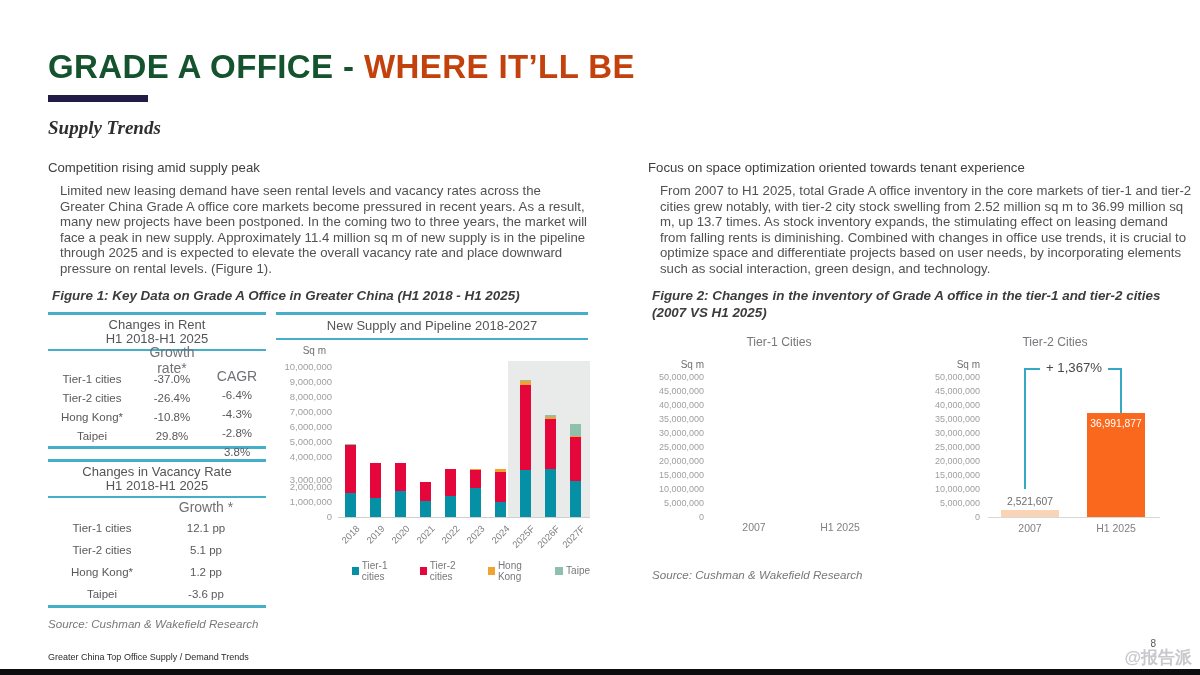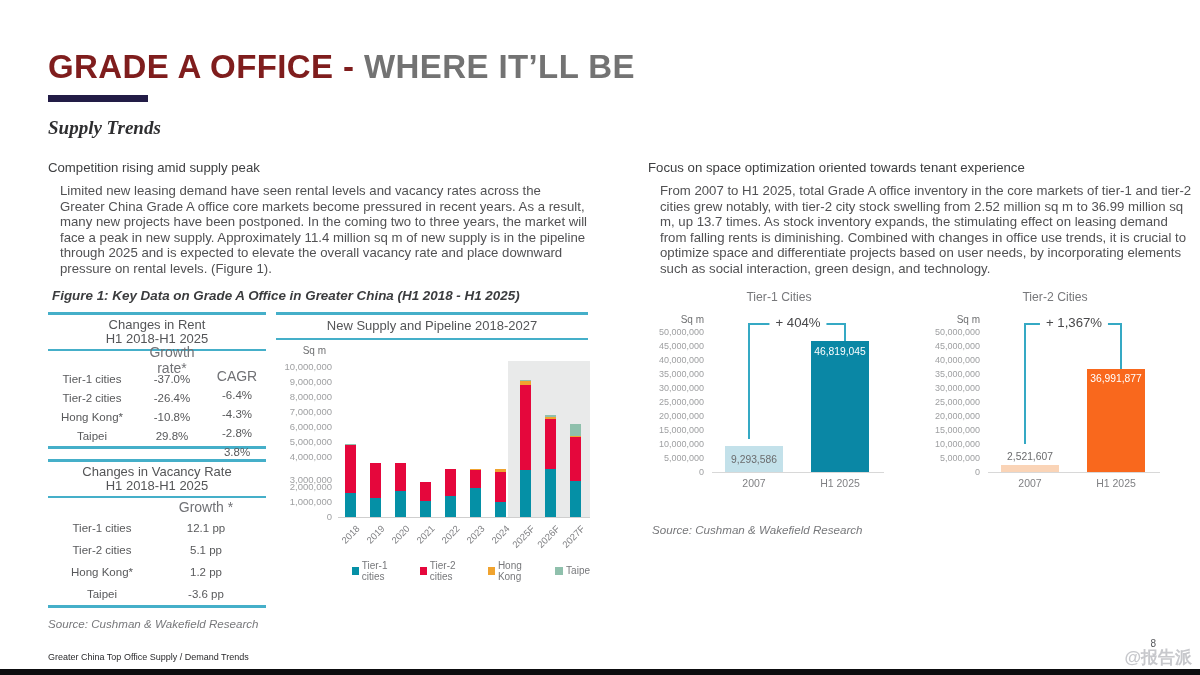--- a/index.html
+++ b/index.html
@@ -1,22 +1,22 @@
 <!DOCTYPE html>
 <html><head>
 <meta charset="utf-8">
 <style>
   html,body{margin:0;padding:0;background:#fff;}
   .page{position:relative;width:1200px;height:675px;background:#fff;overflow:hidden;
         font-family:"Liberation Sans",sans-serif;color:#414143;}
   
   .hdr{position:absolute;left:48px;top:50px;}
   .title{font-size:33px;font-weight:800;letter-spacing:.4px;line-height:1;white-space:nowrap;}
-  .title .primary{color:#7f1d1d;}
-  .title .accent{color:#737373;}
+  .title .primary{color:#14532d;}
+  .title .accent{color:#c2410c;}
   .title-underline{width:100px;height:7px;background:#221C46;margin-top:12px;}
   .subtitle{margin-top:15px;font-family:"Liberation Serif",serif;font-style:italic;
             font-weight:700;font-size:19px;color:#2E2E30;}
   
   .col{position:absolute;top:160px;}
   .col.left{left:48px;width:540px;}
   .col.right{left:648px;width:548px;}
   .col-heading{font-size:13.2px;color:#3F4042;margin:0 0 8px 0;}
   .col-body{font-size:13.2px;color:#515153;line-height:1.18;margin:0 0 12px 12px;}
   .fig-caption{font-size:13.4px;font-weight:700;font-style:italic;color:#3B3C3E;
@@ -307,50 +307,41 @@
     </div>
 
     <div class="src">
       <div>Source: Cushman &amp; Wakefield Research</div>
     </div>
   </div>
 
   <div class="col right">
     <p class="col-heading">Focus on space optimization oriented towards tenant experience</p>
     <p class="col-body">From 2007 to H1 2025, total Grade A office inventory in the core markets of tier-1 and tier-2 cities grew notably, with tier-2 city stock swelling from 2.52 million sq m to 36.99 million sq m, up 13.7 times. As stock inventory expands, the stimulating effect on leasing demand from falling rents is diminishing. Combined with changes in office use trends, it is crucial to optimize space and differentiate projects based on user needs, by incorporating elements such as social interaction, green design, and technology.</p>
+    <div class="fig-caption">Figure 2: Changes in the inventory of Grade A office in the tier-1 and tier-2 cities (2007 VS H1 2025)</div>
 
     <div class="fig2-row">
 
       <div class="c2">
         <div class="c2-title">Tier-1 Cities</div>
         <div class="c2-body">
           <div class="c2-yaxis" id="c2a-yaxis">
             <div class="c2-sqm">Sq m</div>
           <div class="c2-tick" style="bottom: 135px;">50,000,000</div>
               <div class="c2-tick" style="bottom: 121px;">45,000,000</div>
               <div class="c2-tick" style="bottom: 107px;">40,000,000</div>
               <div class="c2-tick" style="bottom: 93px;">35,000,000</div>
               <div class="c2-tick" style="bottom: 79px;">30,000,000</div>
               <div class="c2-tick" style="bottom: 65px;">25,000,000</div>
               <div class="c2-tick" style="bottom: 51px;">20,000,000</div>
               <div class="c2-tick" style="bottom: 37px;">15,000,000</div>
               <div class="c2-tick" style="bottom: 23px;">10,000,000</div>
               <div class="c2-tick" style="bottom: 9px;">5,000,000</div>
               <div class="c2-tick" style="bottom: -5px;">0</div>
             </div>
-          <div class="c2-plot t1" id="c2a-plot">
-            <div class="anno anno-h"></div>
-            <div class="anno anno-v anno-vl"></div>
-            <div class="anno anno-v anno-vr"></div>
-            <div class="anno-text">+ 404%</div>
-            <div class="c2-bar b1" id="c2a-bar1" style="height: 26.022px; background: rgb(195, 225, 234);"></div>
-            <div class="c2-bar b2" id="c2a-bar2" style="height: 131.093px; background: rgb(10, 135, 165);"></div>
-            <div class="c2-lbl lbl-a1">9,293,586</div>
-            <div class="c2-lbl lbl-a2">46,819,045</div>
-          </div>
         </div>
         <div class="c2-xrow">
           <div class="c2-xlab" style="left:77px;">2007</div>
           <div class="c2-xlab" style="left:163px;">H1 2025</div>
         </div>
       </div>
 
       <div class="c2">
         <div class="c2-title">Tier-2 Cities</div>
         <div class="c2-body">

